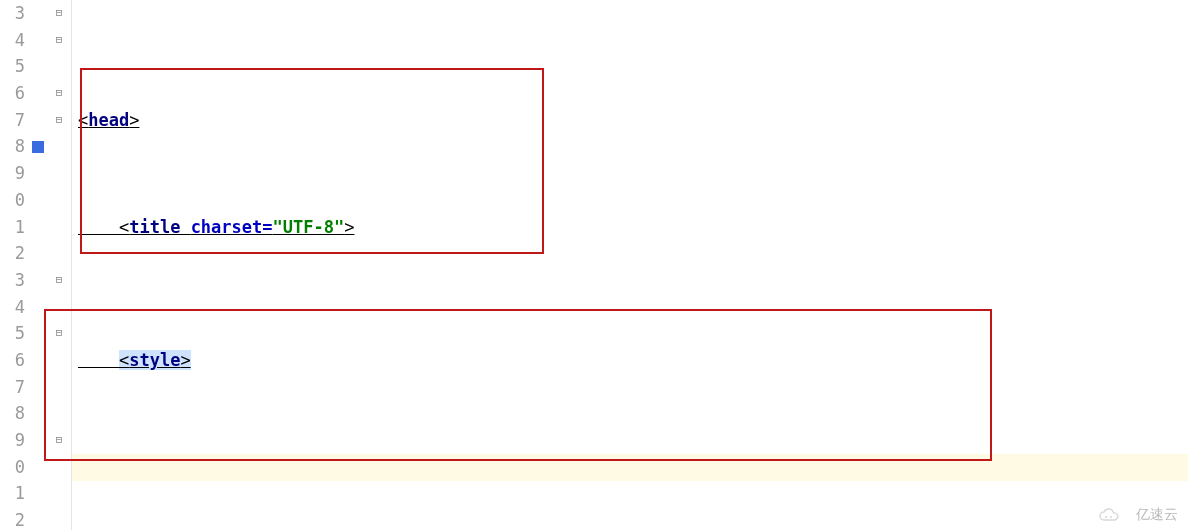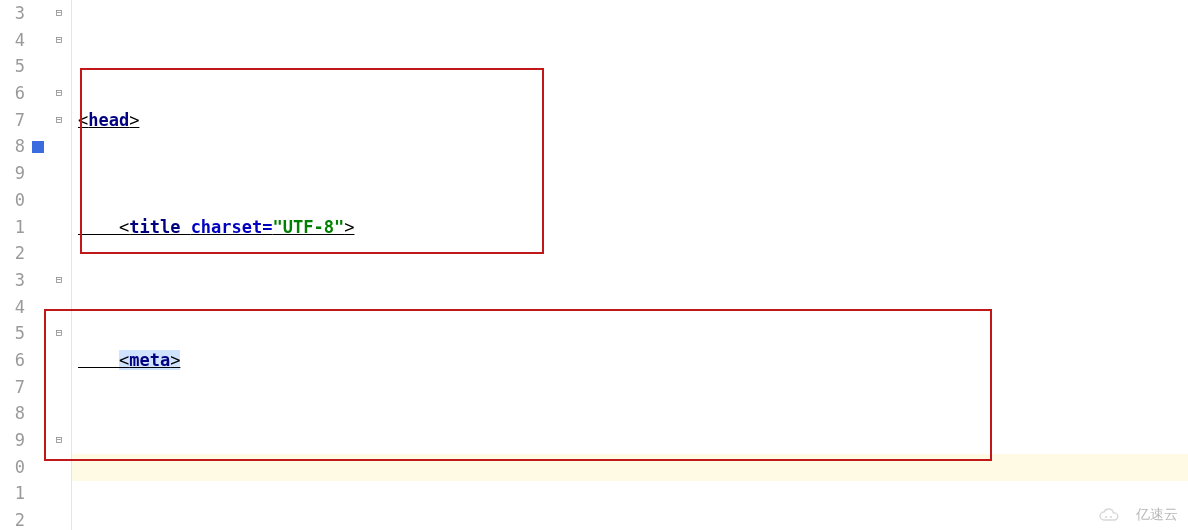--- a/index.html
+++ b/index.html
@@ -156,21 +156,21 @@
     </div>
 
   <div class="code">
     <div class="current-line" style="top:453.9px"></div>
 
     <div class="ln"><span class="punct">&lt;</span><span class="tag" title="&lt;head&gt;">head</span><span class="punct">&gt;</span></div>
 
     <div class="ln"><span>    </span><span class="punct">&lt;</span><span class="tag">title </span><span class="attr">charset=</span><span class="str">"UTF-8"</span><span class="punct">&gt;</span></div>
 
 
-    <div class="ln"><span>    </span><span class="sel"><span class="punct">&lt;</span><span class="tag">meta</span><span class="punct">&gt;</span></span></div>
+    <div class="ln"><span>    </span><span class="sel"><span class="punct">&lt;</span><span class="tag">style</span><span class="punct">&gt;</span></span></div>
 
     
 
     
 
     
 
     
 
     

